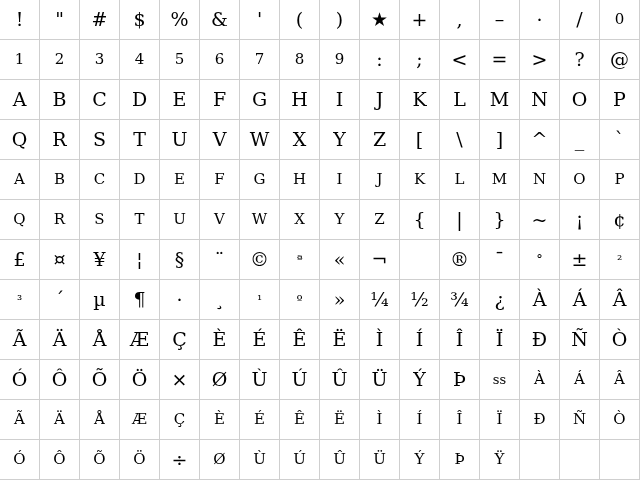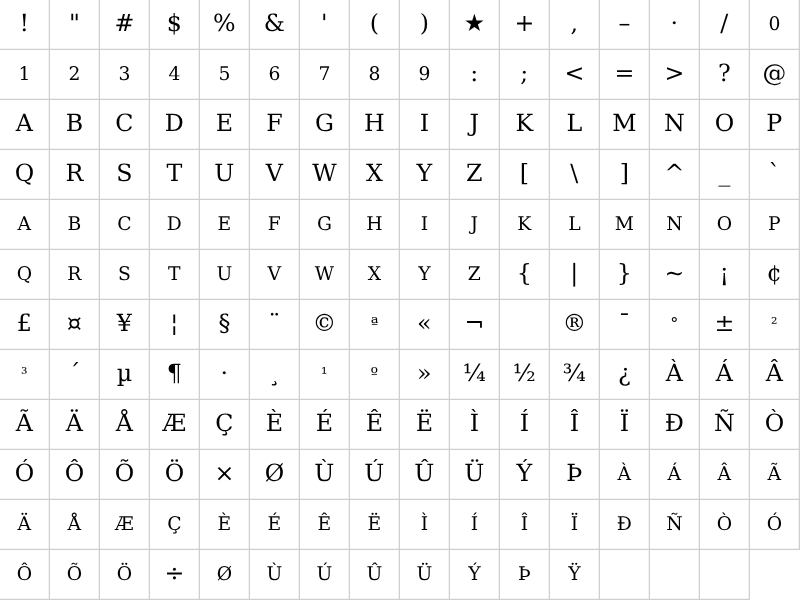--- a/index.html
+++ b/index.html
@@ -201,20 +201,21 @@
     <div class="glyph-cell">Õ</div>
     <div class="glyph-cell">Ö</div>
     <div class="glyph-cell">×</div>
     <div class="glyph-cell">Ø</div>
     <div class="glyph-cell">Ù</div>
     <div class="glyph-cell">Ú</div>
     <div class="glyph-cell">Û</div>
     <div class="glyph-cell">Ü</div>
     <div class="glyph-cell">Ý</div>
     <div class="glyph-cell">Þ</div>
+    <div class="glyph-cell tiny">ss</div>
     <div class="glyph-cell small-caps">À</div>
     <div class="glyph-cell small-caps">Á</div>
     <div class="glyph-cell small-caps">Â</div>
     <div class="glyph-cell small-caps">Ã</div>
     <div class="glyph-cell small-caps">Ä</div>
     <div class="glyph-cell small-caps">Å</div>
     <div class="glyph-cell small-caps">Æ</div>
     <div class="glyph-cell small-caps">Ç</div>
     <div class="glyph-cell small-caps">È</div>
     <div class="glyph-cell small-caps">É</div>

